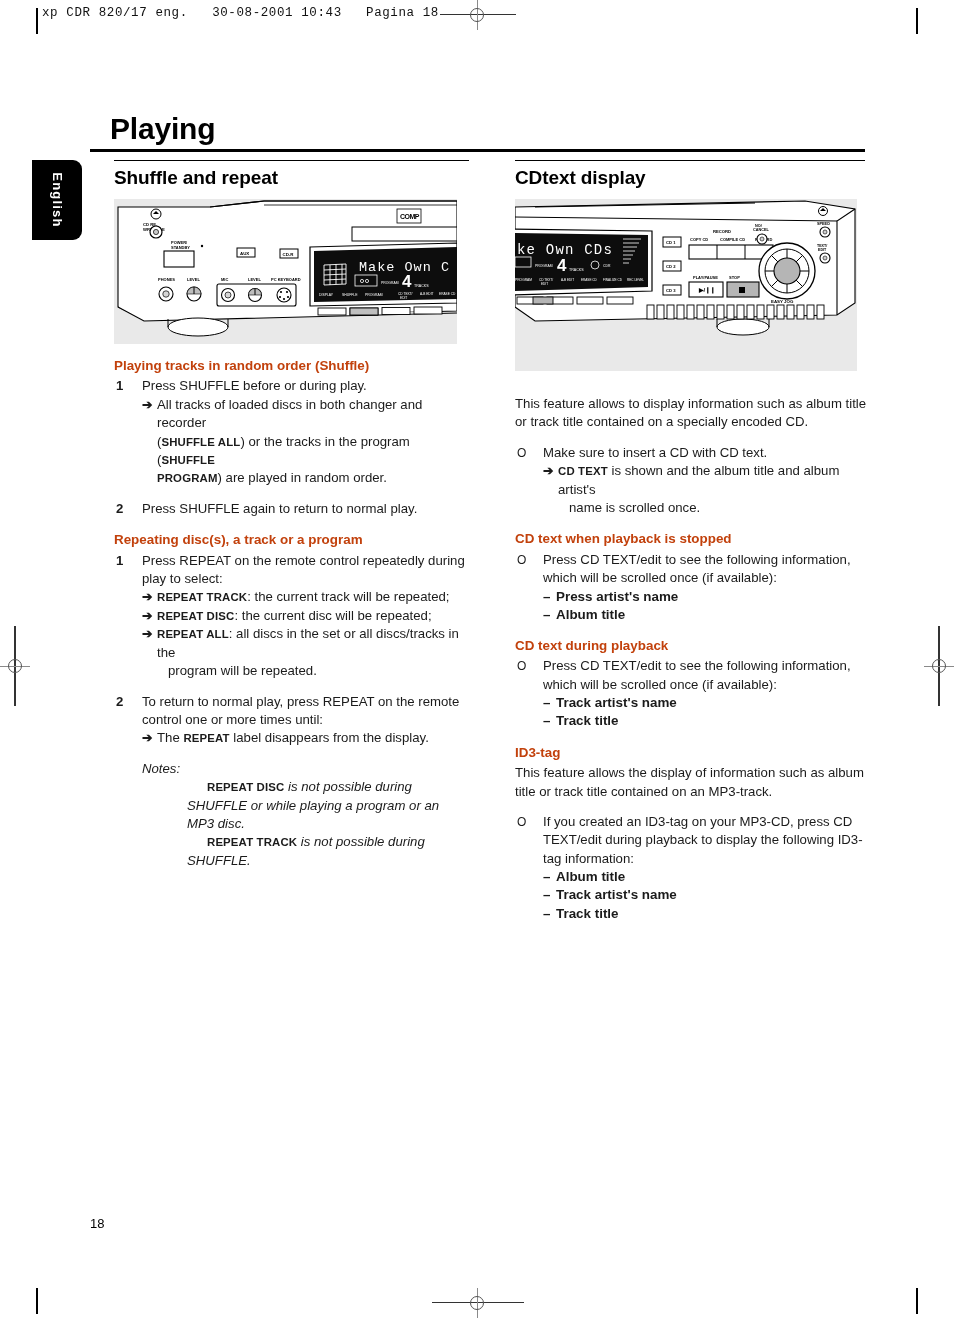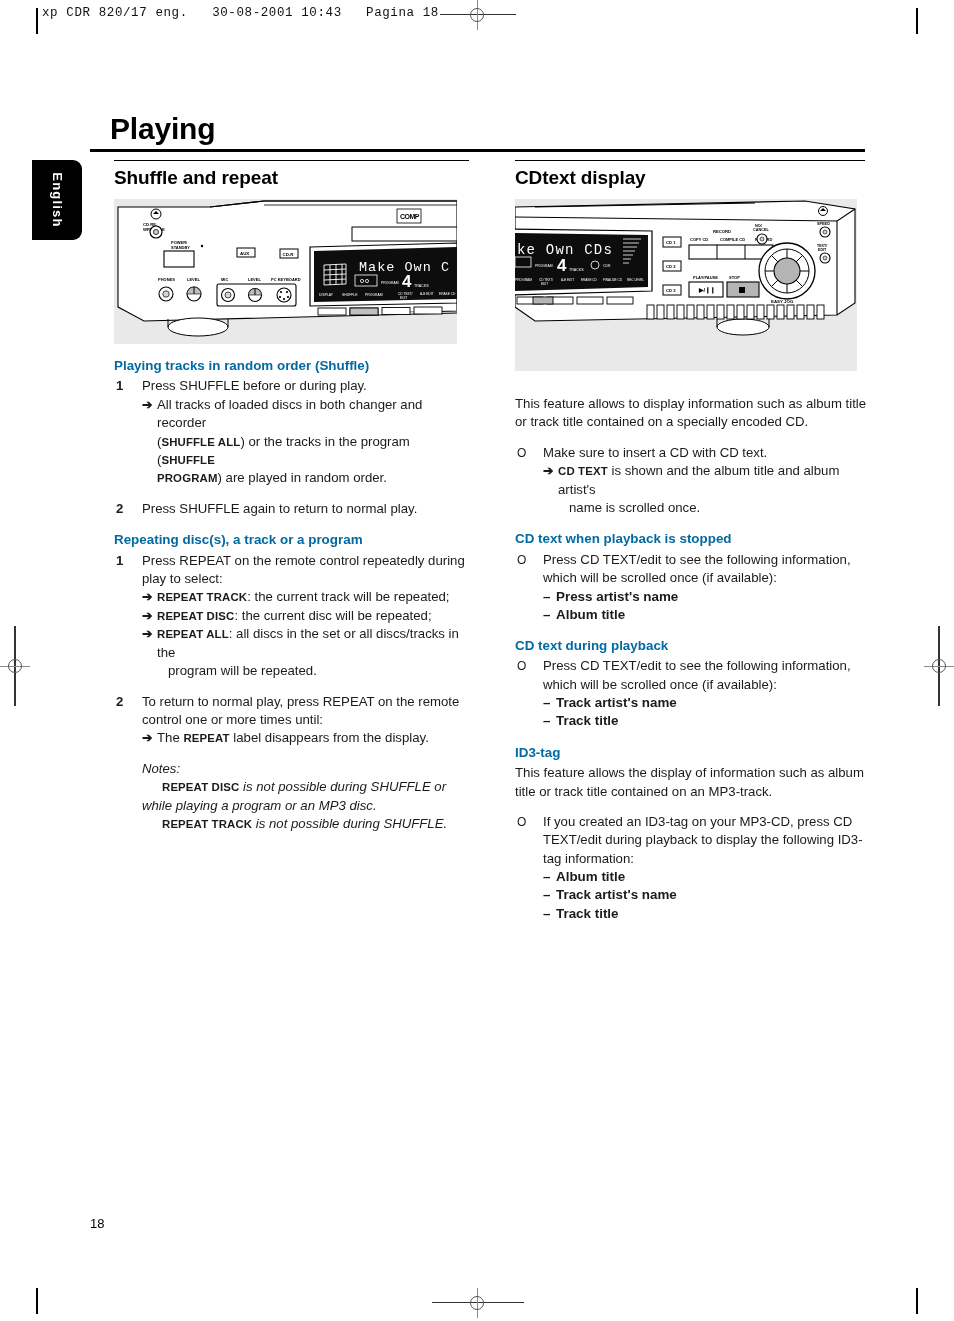--- a/index.html
+++ b/index.html
@@ -159,21 +159,21 @@
     line-height: 18.4px;
     color: #1b1b1b;
   }
 
   .subhead {
     font-weight: bold;
     font-size: 13.4px;
     line-height: 18.4px;
     margin-top: 13px;
     margin-bottom: 0px;
-    color: #0369a1;
+    color: #c2410c;
   }
 
   .step {
     position: relative;
     padding-left: 28px;
     margin-top: 2px;
   }
   .step > .num {
     position: absolute;
     left: 2px;
@@ -210,21 +210,21 @@
   }
   .dash-line > .dsh {
     position: absolute;
     left: 0;
     top: 0;
     font-weight: bold;
   }
 
   .sc { font-weight: bold; font-size: 11.4px; letter-spacing: 0.15px; }
   .notes-label { font-style: italic; margin-top: 12px; }
-  .note { font-style: italic; font-size: 13.2px; line-height: 18.4px; }
+  .note { font-style: italic; font-size: 13.2px; line-height: 18.4px; margin-left: 45px; }
   .note .sc { font-style: normal; }
   .note-indent { text-indent: 20px; }
 
   .plain-para { margin-top: 1px; }
 
   .page-num {
     position: absolute;
     left: 90px;
     top: 1216px;
     font-size: 13px;

